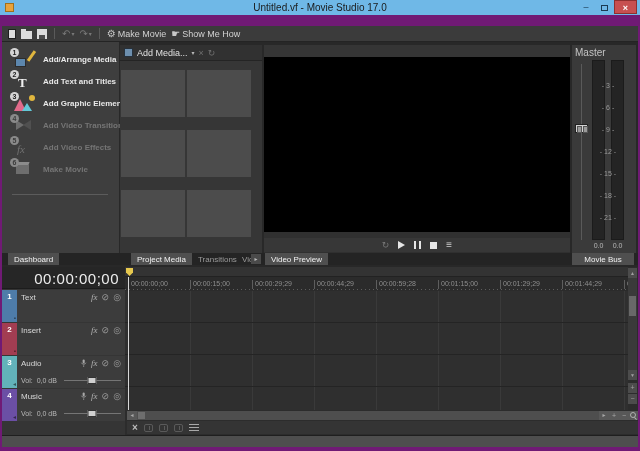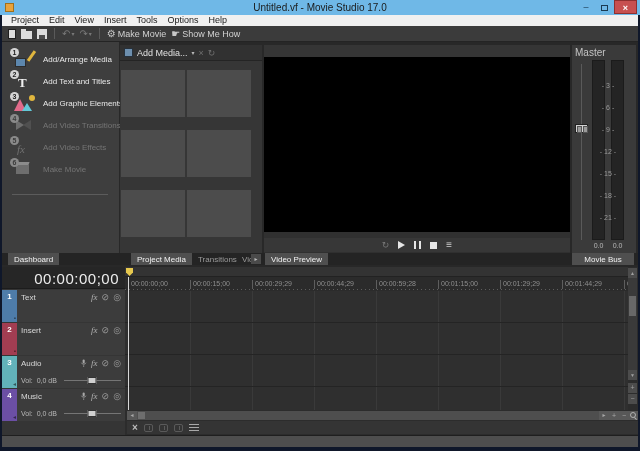--- a/index.html
+++ b/index.html
@@ -1,17 +1,17 @@
 <!DOCTYPE html>
 <html><head>
 <meta charset="utf-8">
 <style>
   *{box-sizing:border-box;margin:0;padding:0}
   html,body{width:640px;height:451px;overflow:hidden}
-  #win{position:relative;width:640px;height:451px;font-family:"Liberation Sans",sans-serif;background:#0f172a;overflow:hidden;cursor:default}
+  #win{position:relative;width:640px;height:451px;font-family:"Liberation Sans",sans-serif;background:#701a75;overflow:hidden;cursor:default}
   
   .titlebar{position:absolute;left:0;top:0;width:640px;height:15px}
   .title{position:absolute;left:0;top:2px;width:100%;text-align:center;font-size:10px;color:#1a1a1a}
   .appico{position:absolute;left:5px;top:3px;width:9px;height:9px;background:#e8a33d;border:1px solid #a06f1c}
   .wb{position:absolute;top:0;height:14px;text-align:center;font-size:9px;color:#1a3a52;line-height:14px}
   .wb-min{left:578px;width:16px}
   .wb-max{left:596px;width:16px}
   .maxbox{display:inline-block;width:7px;height:6px;border:1px solid #1a3a52;vertical-align:middle}
   .wb-close{left:614px;width:23px;color:#fff;font-weight:bold;border:1px solid #8e3030}
   
@@ -29,21 +29,21 @@
   .dim{color:#787878;font-size:10px;line-height:14px}
   .ddv{color:#787878;font-size:6px;margin-left:1px}
   .tblabel{font-size:9px;color:#d2d2d2;margin-left:2px}
   .tbglyph{font-size:10px;color:#c8c8c8}
   
   .client{position:absolute;left:2px;top:42px;width:636px;height:405px;background:#282828}
   
   .sidebar{position:absolute;left:2px;top:42px;width:117px;height:211px;background:#3e3e3e}
   .ditem{position:absolute;left:2px;width:115px;height:22px;display:flex;align-items:center}
   .dicon{position:relative;width:22px;height:16px;margin-left:10px;flex:none}
-  .dlabel{font-size:8px;font-weight:normal;color:#e8e8e8;margin-left:7px;white-space:nowrap}
+  .dlabel{font-size:8px;font-weight:bold;color:#e8e8e8;margin-left:7px;white-space:nowrap}
   .disabled .dlabel{color:#757575}
   .badge{position:absolute;top:-3px;left:-4px;width:9px;height:9px;border-radius:50%;background:#d4d4d4;color:#222;font-size:7px;font-weight:bold;text-align:center;line-height:9px;z-index:2}
   .disabled .badge{background:#8a8a8a;color:#3c3c3c}
   .ph1{position:absolute;left:1px;bottom:0;width:11px;height:9px;background:#5d87ad;border:1px solid #2c2c2c}
   .pen1{position:absolute;right:3px;top:-1px;width:3px;height:12px;background:#e0b63e;transform:rotate(35deg)}
   .tglyph{font-size:13px;color:#f0f0f0;font-weight:bold;font-family:"Liberation Serif",serif;line-height:14px;padding-left:4px}
   .tripink{position:absolute;left:0;bottom:0;width:0;height:0;border-left:6px solid transparent;border-right:6px solid transparent;border-bottom:12px solid #e06a8a}
   .tricyan{position:absolute;left:8px;bottom:0;width:0;height:0;border-left:5px solid transparent;border-right:5px solid transparent;border-bottom:8px solid #62c8d8}
   .doty{position:absolute;right:1px;top:0;width:6px;height:6px;border-radius:50%;background:#e0b63e}
   .tra{position:absolute;left:2px;top:3px;width:0;height:0;border-top:5px solid transparent;border-bottom:5px solid transparent;border-left:8px solid #6e6e6e}
@@ -138,29 +138,20 @@
 <div id="win">
 
   <div class="titlebar" style="background: rgb(111, 184, 231);">
     <div class="appico"></div>
     <div class="title">Untitled.vf - Movie Studio 17.0</div>
     <div class="wb wb-min">–</div>
     <div class="wb wb-max"><span class="maxbox"></span></div>
     <div class="wb wb-close" style="background: rgb(199, 80, 80);">×</div>
   </div>
 
-  <div class="menubar">
-    <span class="mi">Project</span>
-    <span class="mi">Edit</span>
-    <span class="mi">View</span>
-    <span class="mi">Insert</span>
-    <span class="mi">Tools</span>
-    <span class="mi">Options</span>
-    <span class="mi">Help</span>
-  </div>
 
   <div class="toolbar">
     <span class="tbico">
         <span class="ico-new"></span>
       </span>
     <span class="tbico">
         <span class="ico-open"></span>
       </span>
     <span class="tbico">
         <span class="ico-save"></span>

